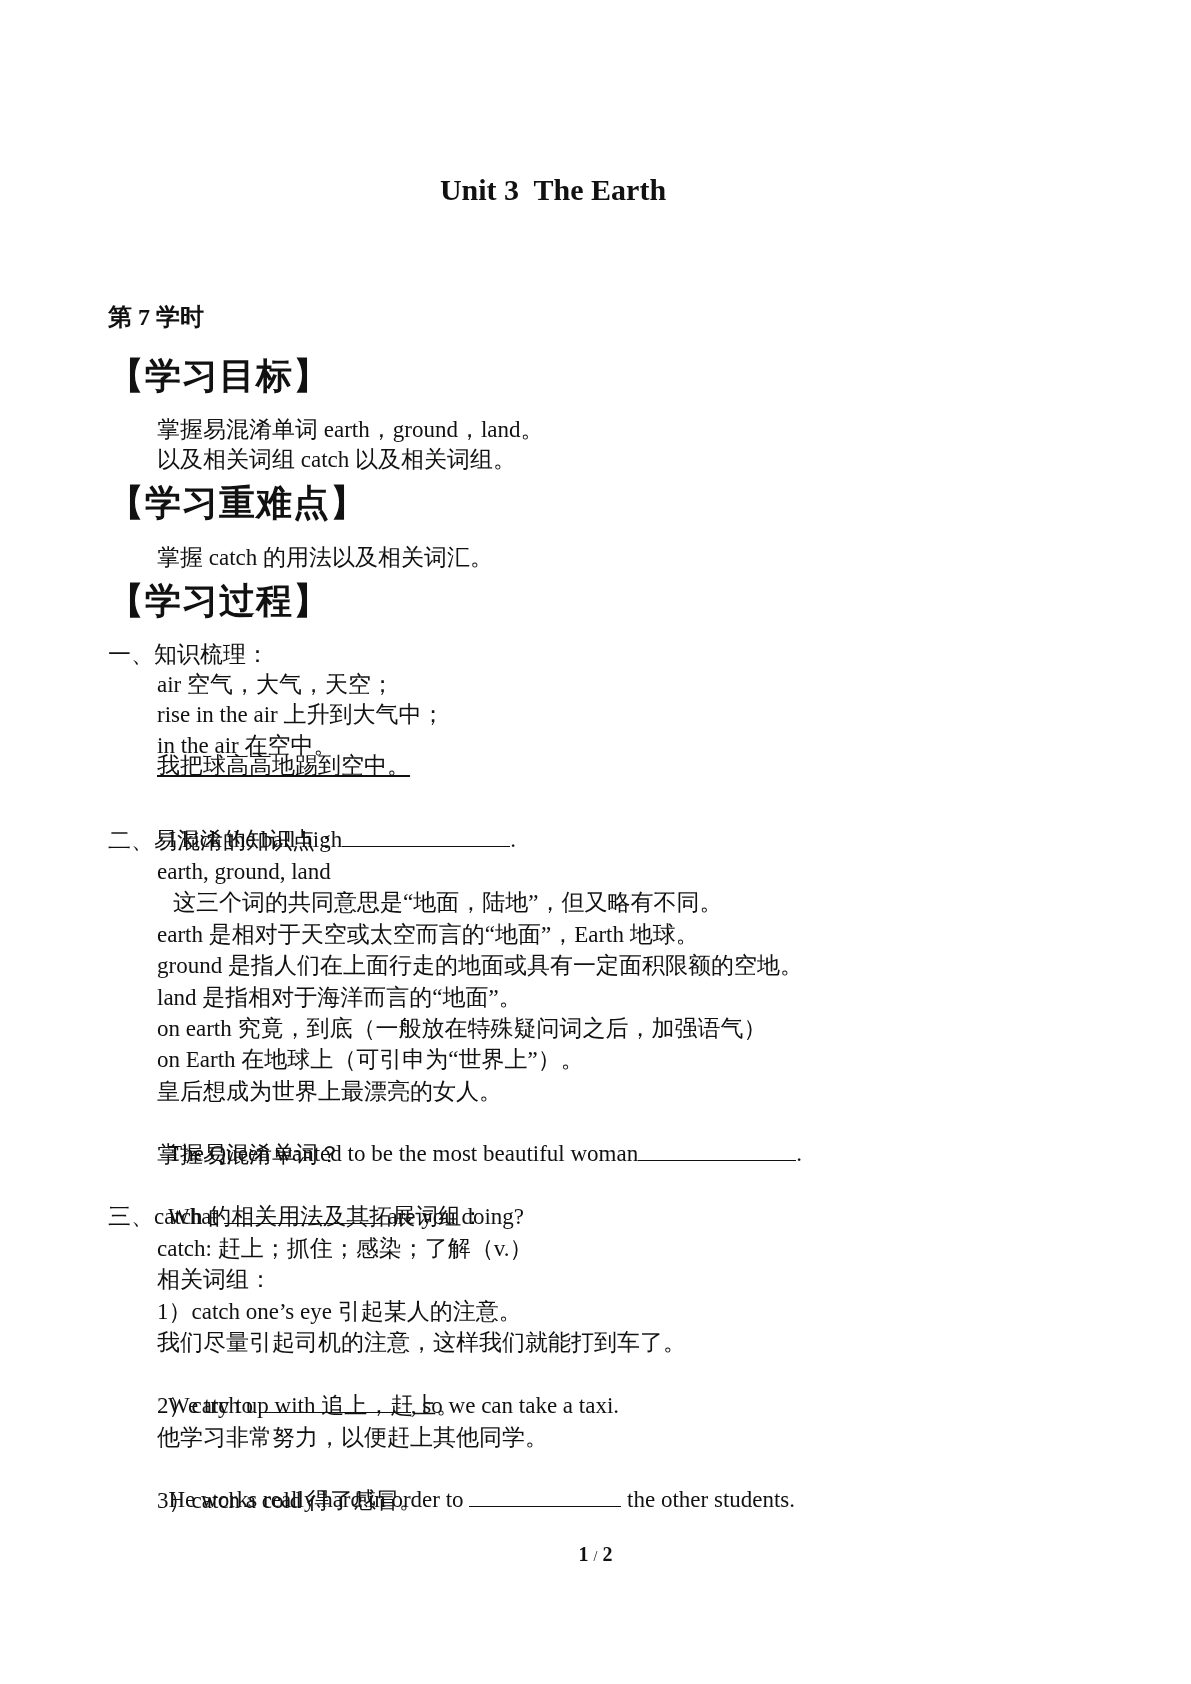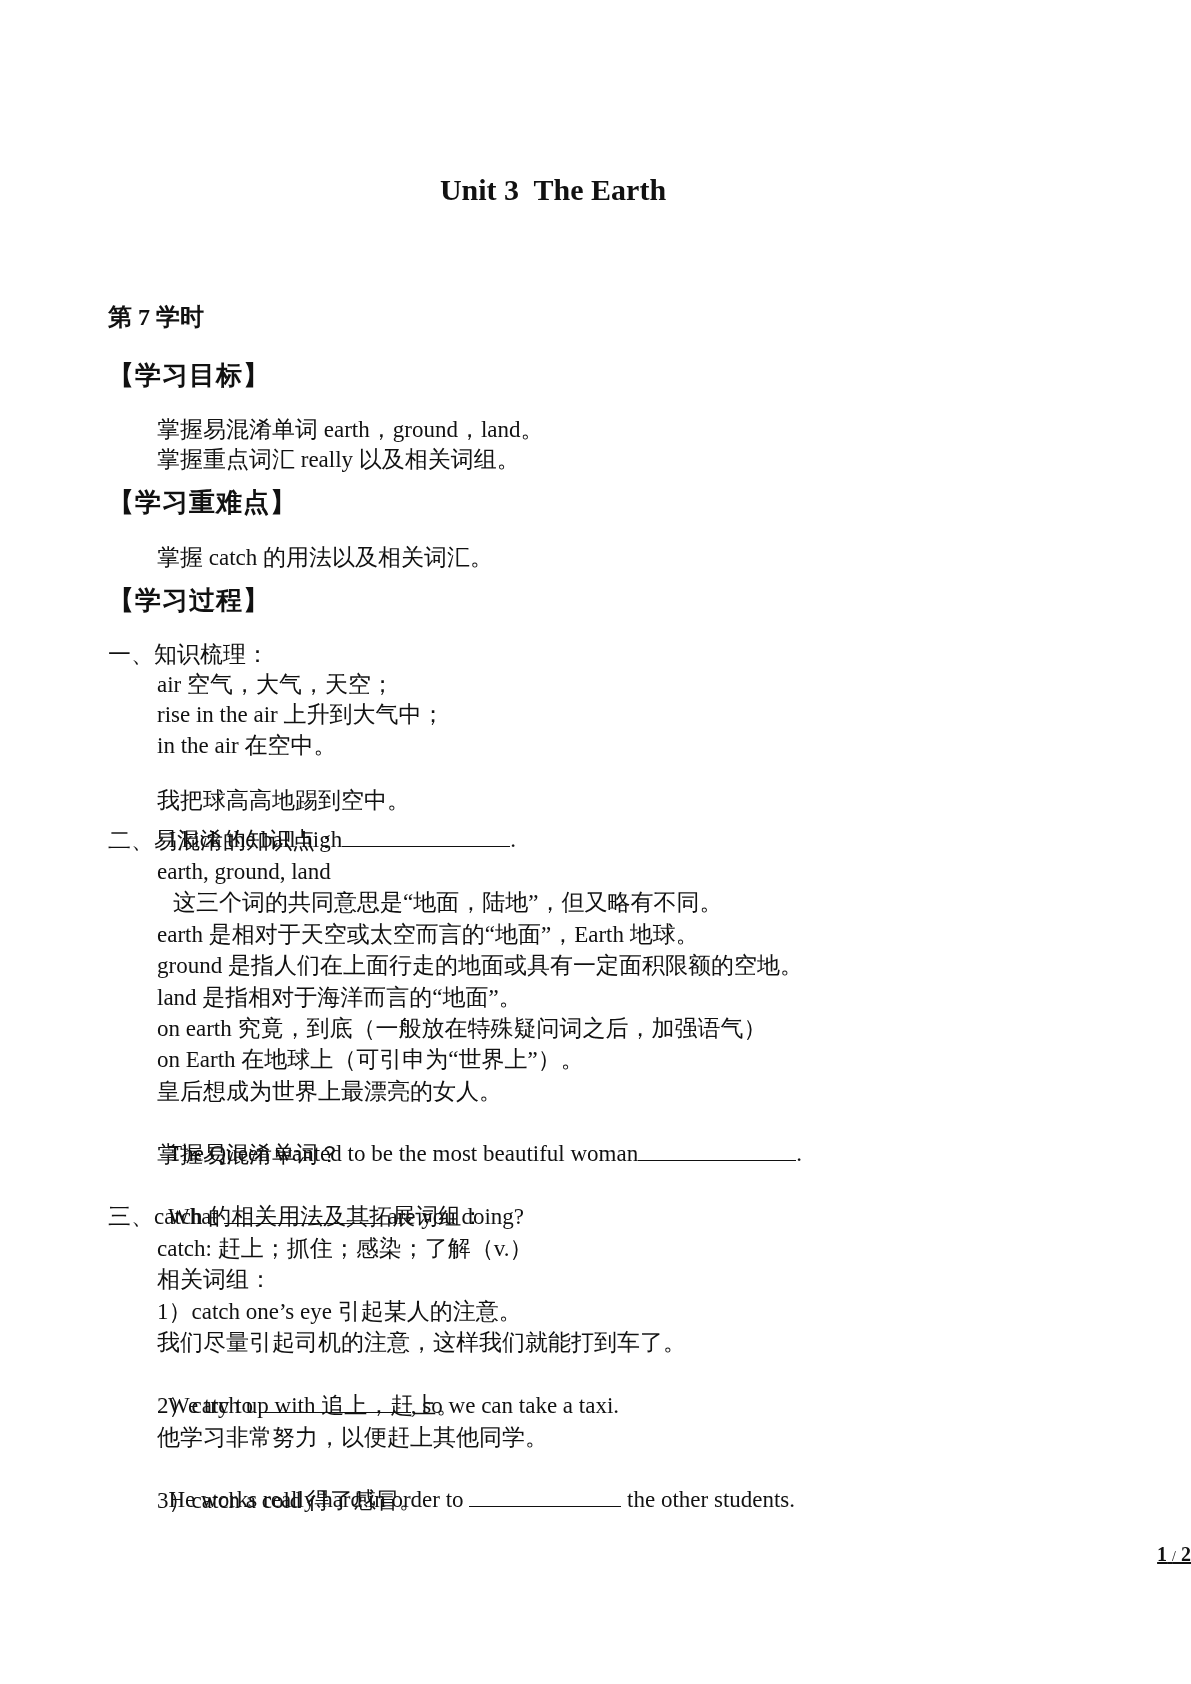--- a/index.html
+++ b/index.html
@@ -25,21 +25,21 @@
       position: absolute;
       left: 108px; top: 300px;
       font-weight: bold;
       font-size: 24px;
       line-height: 34px;
     }
     .section-head {
       position: absolute;
       left: 108px;
       font-weight: bold;
-      font-size: 26px;
+      font-size: 36px;
       line-height: 36px;
       letter-spacing: 1px;
     }
     .line {
       position: absolute;
       font-size: 23px;
       line-height: 30px;
       white-space: pre;
     }
     .indent { left: 157px; }
@@ -47,49 +47,48 @@
     .blank {
       display: inline-block;
       border-bottom: 1.5px solid #111;
       height: 22px;
       vertical-align: baseline;
     }
     .page-num {
       position: absolute;
       left: 0; width: 1191px;
       top: 1540px;
-      text-align: right;
+      text-align: center;
       font-weight: bold;
       font-size: 20px;
       line-height: 28px;
-      text-decoration: underline;
     }
     .page-num .slash { font-size: 14px; font-weight: normal; }
   </style>
 </head>
 <body>
 
 <div class="page-title">Unit 3  The Earth</div>
 
 <div class="lesson-no">第 7 学时</div>
 
 <div class="section-head" style="top:358px;">【学习目标】</div>
 <div class="line indent" style="top:415px;">掌握易混淆单词 earth，ground，land。</div>
-<div class="line indent" style="top:445px;">掌握重点词汇 really 以及相关词组。</div>
+<div class="line indent" style="top:445px;">以及相关词组 catch 以及相关词组。</div>
 
 <div class="section-head" style="top:485px;">【学习重难点】</div>
 <div class="line indent" style="top:543px;">掌握 catch 的用法以及相关词汇。</div>
 
 <div class="section-head" style="top:583px;">【学习过程】</div>
 
 <div class="line outdent" style="top:640px;">一、知识梳理：</div>
 <div class="line indent" style="top:670px;">air 空气，大气，天空；</div>
 <div class="line indent" style="top:700px;">rise in the air 上升到大气中；</div>
 <div class="line indent" style="top:731px;">in the air 在空中。</div>
-<div class="line indent" style="top:786px;">我把球高高地踢到空中。</div>
+<div class="line indent" style="top:751px;text-decoration:underline;">我把球高高地踢到空中。</div>
 <div class="line indent" style="top:794px;">
   <span>I kick the ball high</span><span class="blank" style="width:168px;"></span><span>.</span>
 </div>
 
 <div class="line outdent" style="top:826px;">二、易混淆的知识点：</div>
 <div class="line indent" style="top:857px;">earth, ground, land</div>
 <div class="line indent" style="top:888px;margin-left:16px;">这三个词的共同意思是“地面，陆地”，但又略有不同。</div>
 <div class="line indent" style="top:920px;">earth 是相对于天空或太空而言的“地面”，Earth 地球。</div>
 <div class="line indent" style="top:951px;">ground 是指人们在上面行走的地面或具有一定面积限额的空地。</div>
 <div class="line indent" style="top:983px;">land 是指相对于海洋而言的“地面”。</div>

